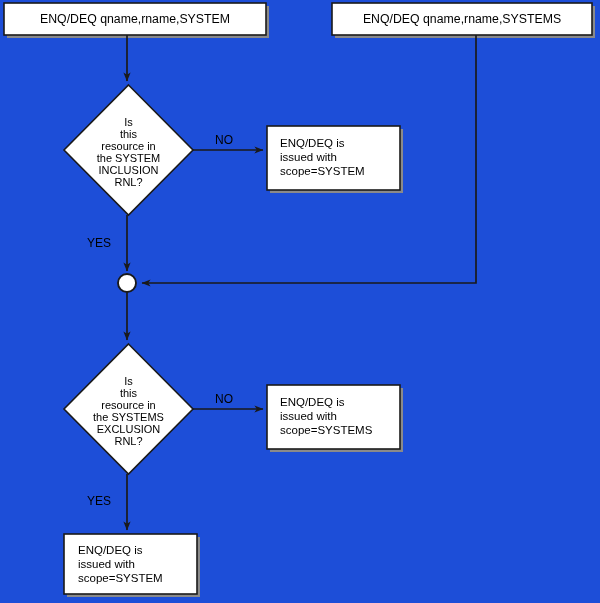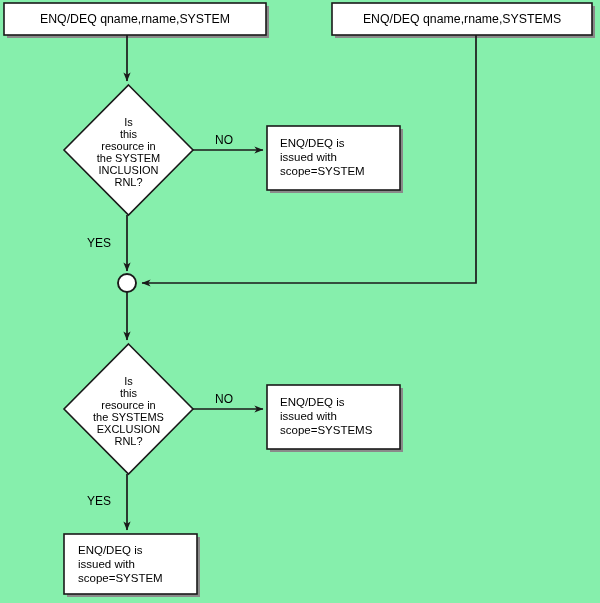--- a/index.html
+++ b/index.html
@@ -4,21 +4,21 @@
 <style>
   html, body {
     margin: 0;
     padding: 0;
     background: #ffffff;
   }
   #diagram-root {
     position: relative;
     width: 600px;
     height: 603px;
-    background: #86efac;
+    background: #1d4ed8;
     font-family: "Liberation Sans", sans-serif;
     overflow: hidden;
   }
   svg.flow {
     display: block;
     width: 600px;
     height: 603px;
   }
   .box-shape {
     fill: #ffffff;

